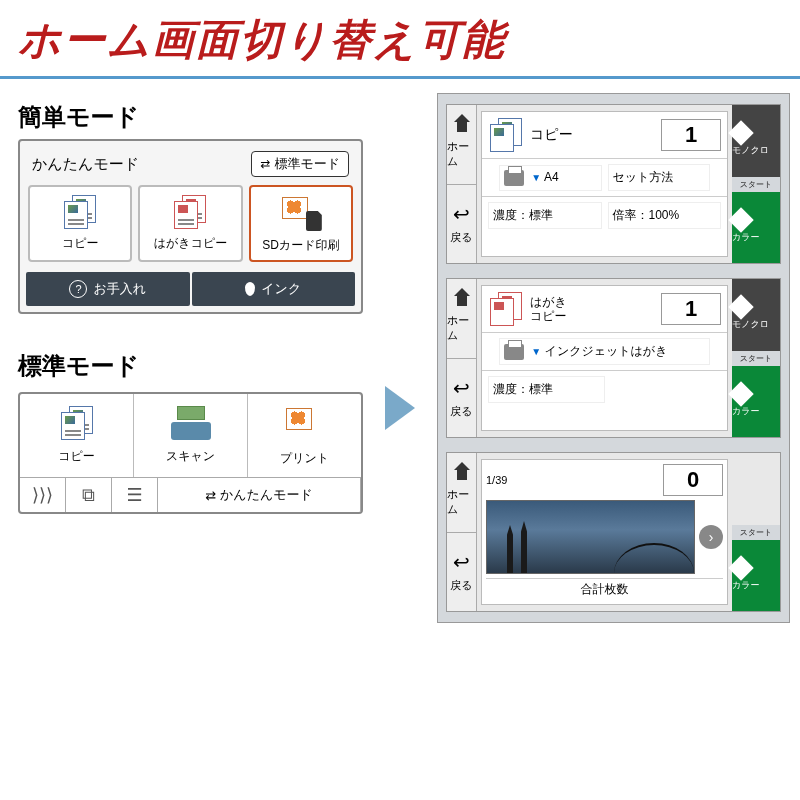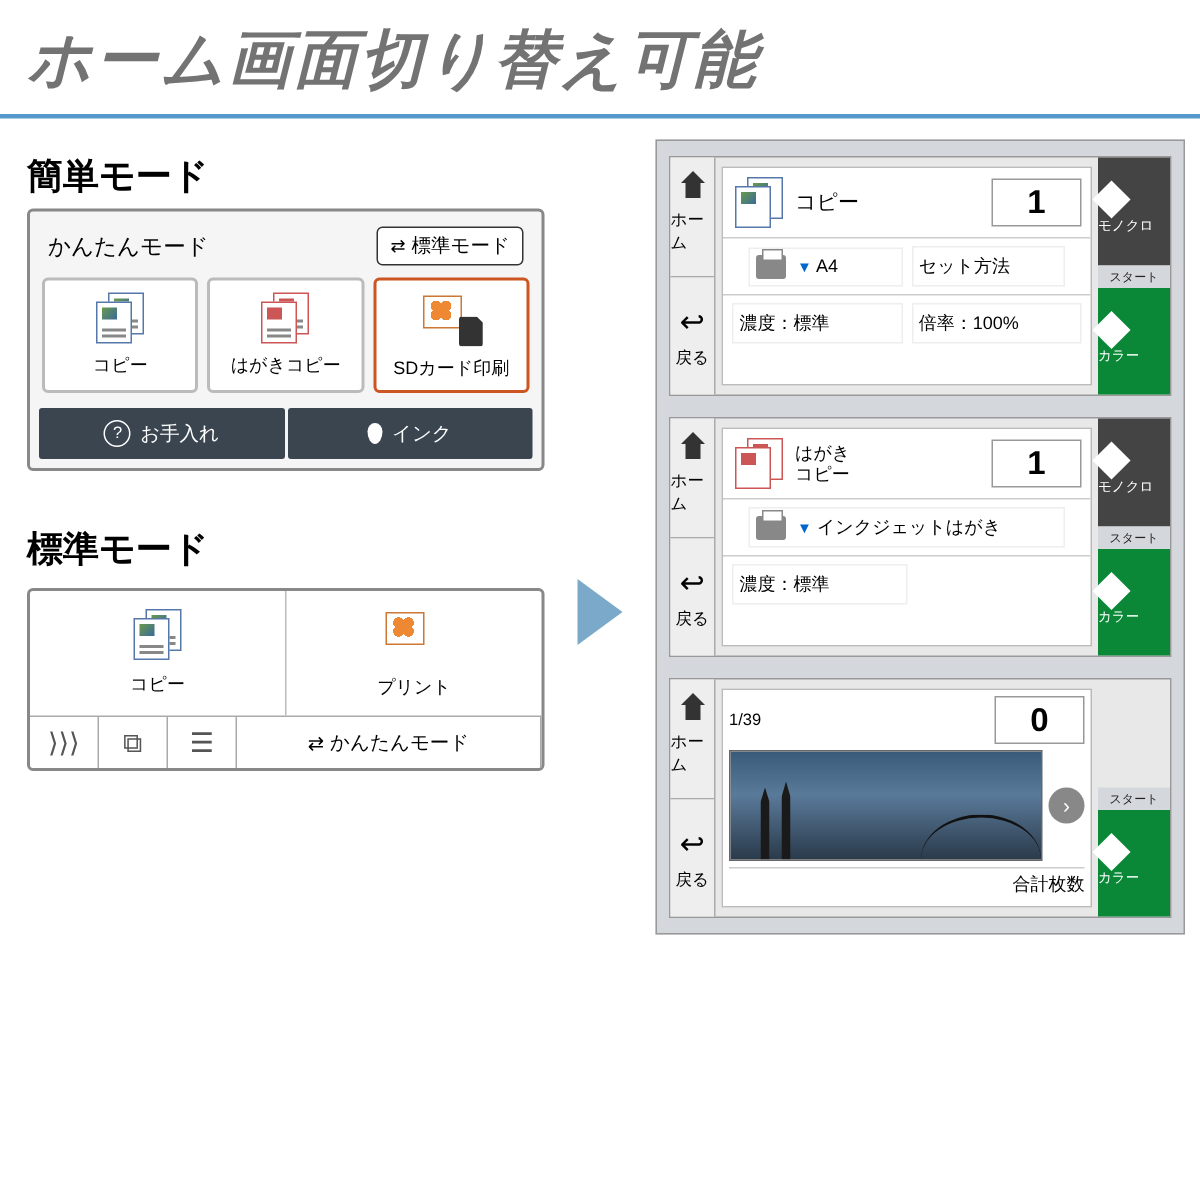--- a/index.html
+++ b/index.html
@@ -1,18 +1,18 @@
 <!DOCTYPE html>
 <html><head>
 <meta charset="utf-8">
 <style>
   * { box-sizing: border-box; margin: 0; padding: 0; }
   body { font-family: "Hiragino Sans", "Meiryo", sans-serif; background: #fff; width: 800px; height: 800px; overflow: hidden; }
   
-  .title { font-size: 42px; font-weight: bold; color: #737373; padding: 12px 18px 8px; border-bottom: 3px solid #5599cc; font-style: italic; letter-spacing: 2px; }
+  .title { font-size: 42px; font-weight: bold; color: #b91c1c; padding: 12px 18px 8px; border-bottom: 3px solid #5599cc; font-style: italic; letter-spacing: 2px; }
   
   .content { display: flex; padding: 14px 10px 0 18px; gap: 20px; }
   .left-col { width: 345px; }
   .right-col { flex: 1; background: #d4d8dc; border: 1px solid #999; padding: 10px 8px; display: flex; flex-direction: column; gap: 14px; }
   
   .section-label { font-size: 24px; font-weight: bold; padding: 8px 0 6px; }
   
   
   .simple-panel { border: 2px solid #888; border-radius: 4px; background: #f5f5f5; padding: 6px; }
   .simple-header { display: flex; justify-content: space-between; align-items: center; padding: 4px 6px 8px; }
@@ -81,21 +81,21 @@
   
   .photo-main { flex: 1; background: #fff; margin: 6px 4px; border: 1px solid #bbb; padding: 4px; display: flex; flex-direction: column; gap: 4px; }
   .photo-top { display: flex; align-items: center; gap: 6px; }
   .photo-count-label { font-size: 11px; }
   .photo-strip { flex: 1; display: flex; align-items: center; gap: 4px; }
   .photo-thumb { flex: 1; height: 74px; background: linear-gradient(to bottom, #3a5a7a 0%, #5a7a9a 40%, #2a3a4a 100%); border: 1px solid #666; position: relative; overflow: hidden; }
   .cathedral { position: absolute; left: 18px; bottom: 0; width: 10px; height: 48px; background: #1a1a1a; clip-path: polygon(20% 100%, 20% 20%, 50% 0%, 80% 20%, 80% 100%); }
   .cathedral.c2 { left: 32px; height: 52px; }
   .bridge { position: absolute; right: 0; bottom: 0; width: 80px; height: 30px; border-top: 2px solid #111; border-radius: 40px 40px 0 0 / 30px 30px 0 0; }
   .chevron-btn { width: 24px; height: 24px; background: #888; border-radius: 50%; color: #fff; display: flex; align-items: center; justify-content: center; font-size: 14px; }
-  .photo-bottom { text-align: right; font-size: 12px; padding: 2px 0; border-top: 1px solid #ccc; }
+  .photo-bottom { text-align: center; font-size: 12px; padding: 2px 0; border-top: 1px solid #ccc; }
   
   
   .doc-stack { position: relative; width: 36px; height: 34px; }
   .doc-page { position: absolute; width: 24px; height: 28px; background: #fff; border: 1.5px solid #5577aa; }
   .doc-page.back { top: 0; left: 10px; }
   .doc-page.front { top: 6px; left: 2px; }
   .doc-img { position: absolute; top: 3px; left: 3px; width: 10px; height: 8px; background: linear-gradient(135deg,#6a9a4a,#3a6a9a); }
   .doc-lines { position: absolute; bottom: 3px; left: 3px; right: 3px; height: 2px; background: #888; box-shadow: 0 -4px 0 #888; }
   
   .hagaki-stack .doc-page { border-color: #cc5555; }
@@ -191,20 +191,27 @@
                 <div class="doc-lines"></div>
               </div>
             <div class="doc-page front">
                 <div class="doc-img"></div>
                 <div class="doc-lines"></div>
               </div>
           </div>
           <span class="tile-label">コピー</span>
         </div>
         <div class="std-tile">
+          <div class="scan-icon">
+            <div class="scan-lid"></div>
+              <div class="scan-body"></div>
+          </div>
+          <span class="tile-label">スキャン</span>
+        </div>
+        <div class="std-tile">
           <div class="tile-icon sd-combo">
             <div class="sd-photo"></div>
               <div class="sd-flower"></div>
           </div>
           <span class="tile-label">プリント</span>
         </div>
       </div>
       <div class="std-bottom">
         <div class="std-bottom-cell narrow">
           <span class="wireless-icon">⟩⟩⟩</span>

